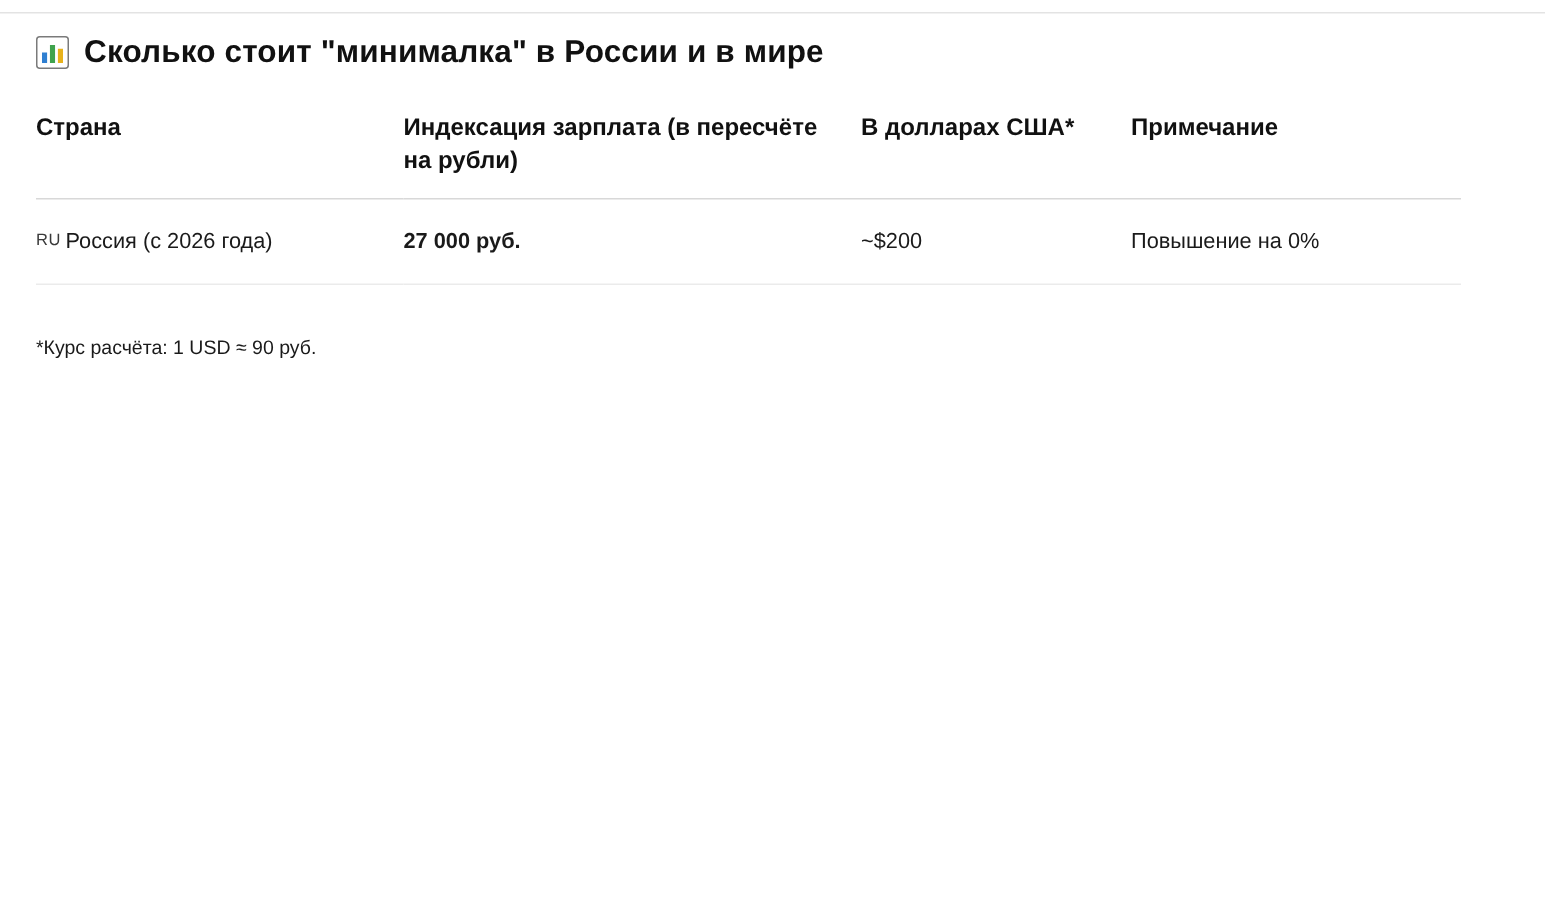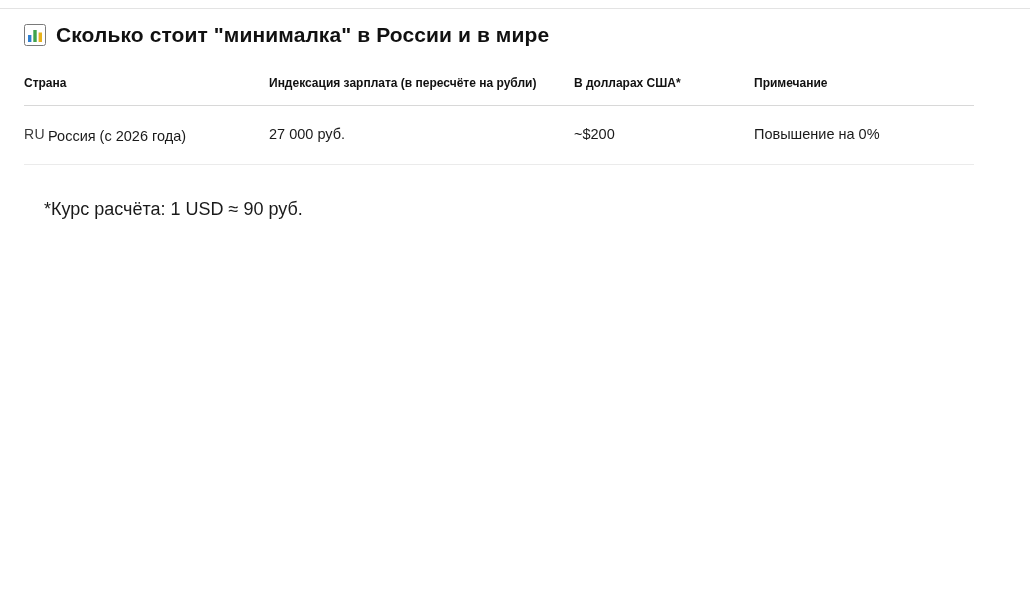--- a/index.html
+++ b/index.html
@@ -56,21 +56,21 @@
     letter-spacing: 0.1px;
     line-height: 1.2;
   }
   table.minwage {
     border-collapse: collapse;
     width: 950px;
     table-layout: fixed;
   }
   table.minwage th {
     text-align: left;
-    font-size: 12px;
+    font-size: 16px;
     font-weight: bold;
     color: #111111;
     padding: 6px 12px 14px 0;
     vertical-align: top;
     line-height: 1.35;
     border-bottom: 1px solid #d8d8d8;
   }
   table.minwage td {
     font-size: 14.5px;
     color: #1a1a1a;
@@ -80,35 +80,34 @@
     border-bottom: 1px solid #ebebeb;
   }
   table.minwage tr:last-child td {
     border-bottom: 1px solid #ebebeb;
   }
   col.c-country { width: 245px; }
   col.c-rub { width: 305px; }
   col.c-usd { width: 180px; }
   col.c-note { width: 220px; }
   .flag {
-    font-size: 14px;
+    font-size: 11px;
     letter-spacing: 0.4px;
     color: #3a3a3a;
     margin-right: 3px;
     vertical-align: 2px;
     font-weight: normal;
   }
   .bold-val {
-    font-weight: normal;
+    font-weight: bold;
   }
   .footnote {
     margin-top: 34px;
-    font-size: 18px;
+    font-size: 13px;
     color: #1a1a1a;
-    margin-left: 20px;
   }
 </style>
 </head>
 <body>
 
 <div class="page">
 
   <div class="top-rule"></div>
 
   <div class="content">

